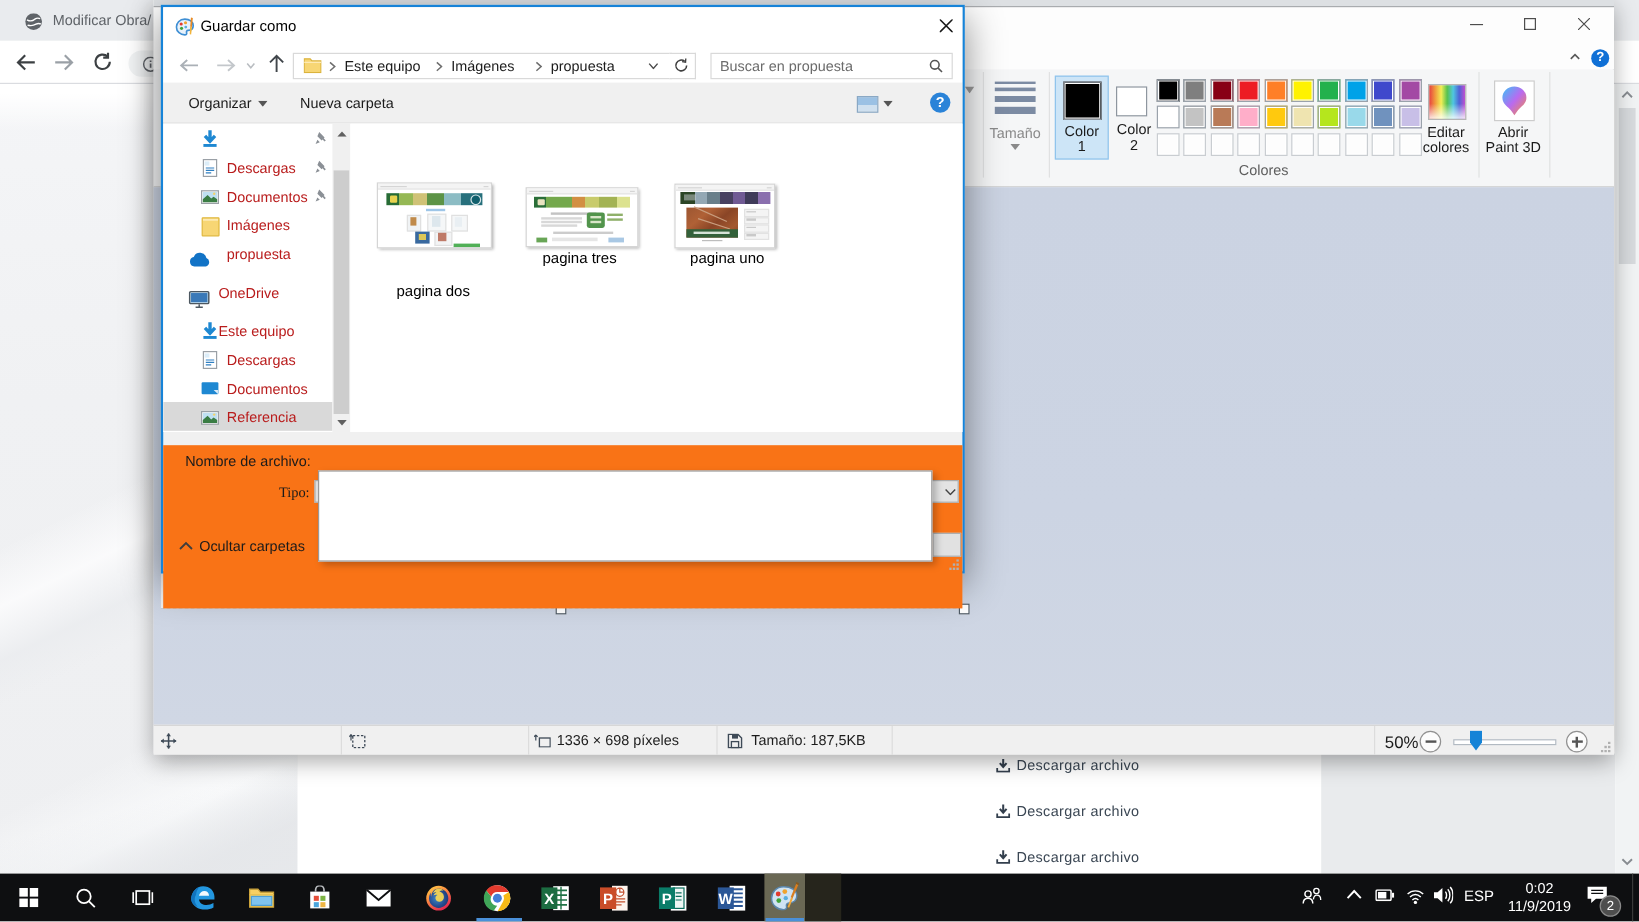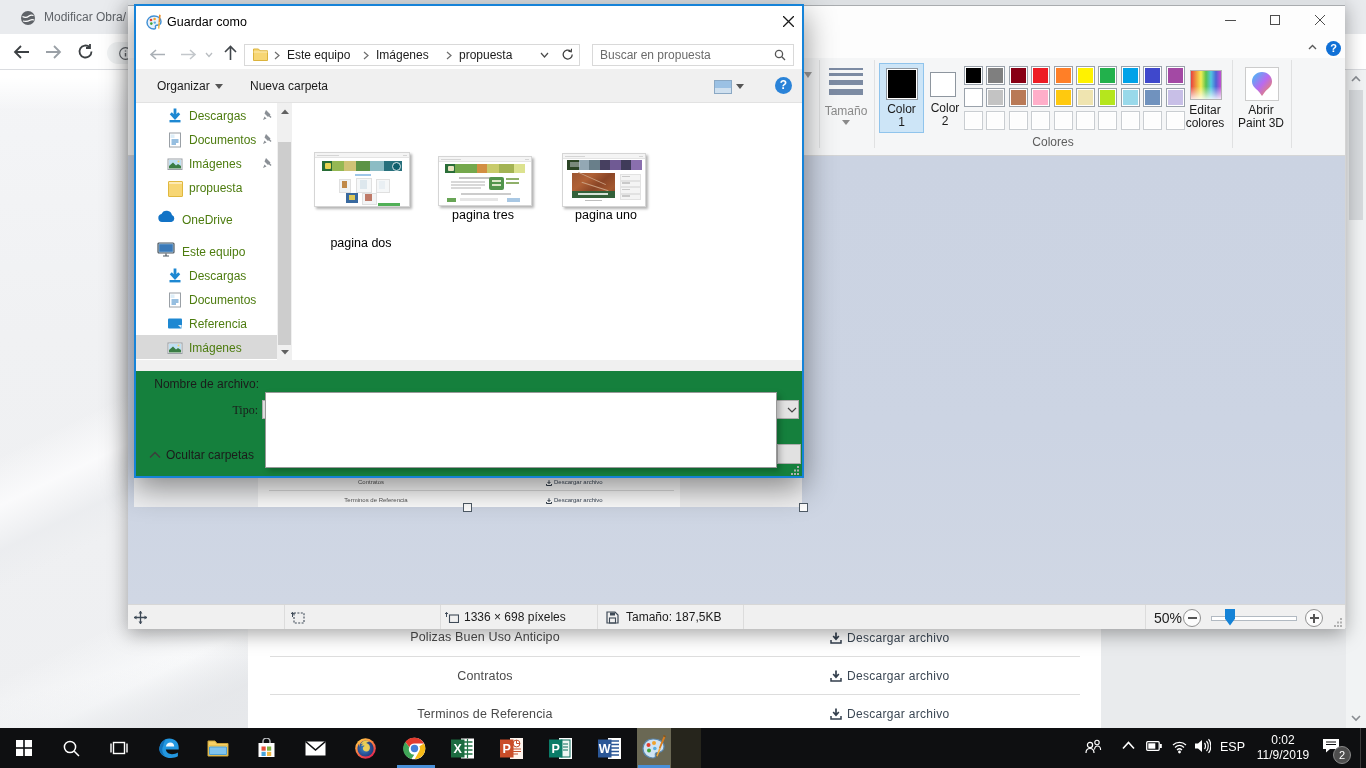--- a/index.html
+++ b/index.html
@@ -1,20 +1,20 @@
 <!DOCTYPE html>
 <html><head>
 <meta charset="utf-8">
 <style>
   html,body{margin:0;padding:0;}
   body{width:1366px;height:768px;overflow:hidden;font-family:"Liberation Sans",sans-serif;}
   #screen{position:absolute;top:0;left:0;width:1366px;height:768px;background:#fff;overflow:hidden;}
   .abs{position:absolute;}
   .sw{width:17px;height:17px;border:1px solid #9aa2ab;box-shadow:inset 0 0 0 1px #fff;}
-  .navtext{position:absolute;font-size:12px;color:#4d7c0f;white-space:nowrap;}
+  .navtext{position:absolute;font-size:12px;color:#b91c1c;white-space:nowrap;margin-top:24px;}
   .dlink{position:absolute;font-size:12px;color:#3b4754;letter-spacing:.3px;white-space:nowrap;}
 </style>
 </head>
 <body>
 <div id="screen">
 
   <div class="abs" id="chrome-bg" style="left:0;top:0;width:1366px;height:728px;background:#fff;">
 
     <div class="abs" style="left:0;top:0;width:1366px;height:34px;background:#e9ebee;"></div>
 
@@ -49,27 +49,20 @@
 
     <div class="abs" id="pageGray" style="left:0;top:70px;width:248px;height:658px;overflow:hidden;background:linear-gradient(180deg,#f4f5f7 0%,#f0f1f3 40%,#eeeff1 100%);">
       <div class="abs" style="left:0;top:0;width:248px;height:40px;background:linear-gradient(#ffffff 20%,rgba(255,255,255,0));"></div>
       <div class="abs" style="left:-60px;top:240px;width:420px;height:260px;background:linear-gradient(168deg,rgba(255,255,255,0) 35%,rgba(252,252,253,.85) 48%,rgba(233,235,238,.6) 60%,rgba(240,241,243,0) 70%);transform:rotate(-14deg);"></div>
       <div class="abs" style="left:-80px;top:470px;width:460px;height:300px;background:linear-gradient(170deg,rgba(231,232,235,0) 30%,rgba(250,251,252,.9) 47%,rgba(228,230,233,.75) 60%,rgba(238,239,241,0) 74%);transform:rotate(-16deg);"></div>
       <div class="abs" style="left:-40px;top:580px;width:340px;height:140px;background:linear-gradient(175deg,rgba(229,230,233,0) 20%,rgba(229,231,234,.8) 60%);transform:rotate(-10deg);"></div>
     </div>
 
     <div class="abs" style="left:248px;top:70px;width:1118px;height:658px;background:#ffffff;"></div>
 
-    <div class="abs" style="left:270px;top:628px;width:810px;height:100px;background:#fff;font-size:12.5px;color:#4a4a4a;">
-      <div class="abs" style="left:0;top:2px;width:430px;text-align:center;letter-spacing:.15px;">Polizas Buen Uso Anticipo</div>
-      <div class="abs" style="left:0;top:28px;width:810px;height:1px;background:#ddd;"></div>
-      <div class="abs" style="left:0;top:41px;width:430px;text-align:center;letter-spacing:.15px;">Contratos</div>
-      <div class="abs" style="left:0;top:66px;width:810px;height:1px;background:#ddd;"></div>
-      <div class="abs" style="left:0;top:79px;width:430px;text-align:center;letter-spacing:.15px;">Terminos de Referencia</div>
-    </div>
 
     <svg class="abs" style="left:830px;top:632px;" width="12" height="12" viewBox="0 0 12 12">
       <path d="M6 0.5 L6 6.5 M3.2 4 L6 7.2 L8.8 4" stroke="#333f4d" stroke-width="1.7" fill="none"></path>
       <path d="M1 8 L1 11 L11 11 L11 8" stroke="#333f4d" stroke-width="1.5" fill="none"></path>
     </svg>
     <div class="dlink" style="left:847px;top:631px;">Descargar archivo</div>
     <svg class="abs" style="left:830px;top:670px;" width="12" height="12" viewBox="0 0 12 12">
       <path d="M6 0.5 L6 6.5 M3.2 4 L6 7.2 L8.8 4" stroke="#333f4d" stroke-width="1.7" fill="none"></path>
       <path d="M1 8 L1 11 L11 11 L11 8" stroke="#333f4d" stroke-width="1.5" fill="none"></path>
     </svg>
@@ -502,21 +495,21 @@
         <div class="abs" style="left:57px;top:33px;width:19px;height:4.5px;background:#f4f4f4;border:1px solid #e2e2e2;"></div>
         <div class="abs" style="left:57px;top:39.5px;width:19px;height:4.5px;background:#f4f4f4;border:1px solid #e2e2e2;"></div>
         <div class="abs" style="left:59px;top:21.5px;width:8px;height:1.5px;background:#c9c9c9;"></div>
         <div class="abs" style="left:59px;top:28px;width:8px;height:1.5px;background:#c9c9c9;"></div>
         <div class="abs" style="left:59px;top:34.5px;width:8px;height:1.5px;background:#c9c9c9;"></div>
         <div class="abs" style="left:59px;top:41px;width:8px;height:1.5px;background:#c9c9c9;"></div>
       </div>
       <div class="abs" style="left:264px;top:105px;width:100px;text-align:center;font-size:12.5px;color:#000;">pagina uno</div>
     </div>
 
-    <div class="abs" style="left:0;top:365px;width:666px;height:105px;background:#15803d;">
+    <div class="abs" style="left:0;top:365px;width:666px;height:136px;background:#f97316;">
       <div class="abs" style="left:16px;top:6px;width:107px;text-align:right;font-size:12px;color:#1b1b1b;">Nombre de archivo:</div>
       <div class="abs" style="left:60px;top:32px;width:62px;text-align:right;font-size:12px;color:#1b1b1b;font-family:Liberation Serif, serif;">Tipo:</div>
       <div class="abs" style="left:126px;top:29px;width:537px;height:19px;background:#e3e3e3;border:1px solid #adadad;box-sizing:border-box;">
         <svg class="abs" style="left:524px;top:6px;" width="10" height="6" viewBox="0 0 10 6">
             <path d="M1 1 L5 5 L9 1" stroke="#444" stroke-width="1.2" fill="none"></path>
           </svg>
       </div>
 
       <div class="abs" style="left:641px;top:73px;width:24px;height:20px;background:#e1e1e1;border:1px solid #adadad;box-sizing:border-box;"></div>
 

